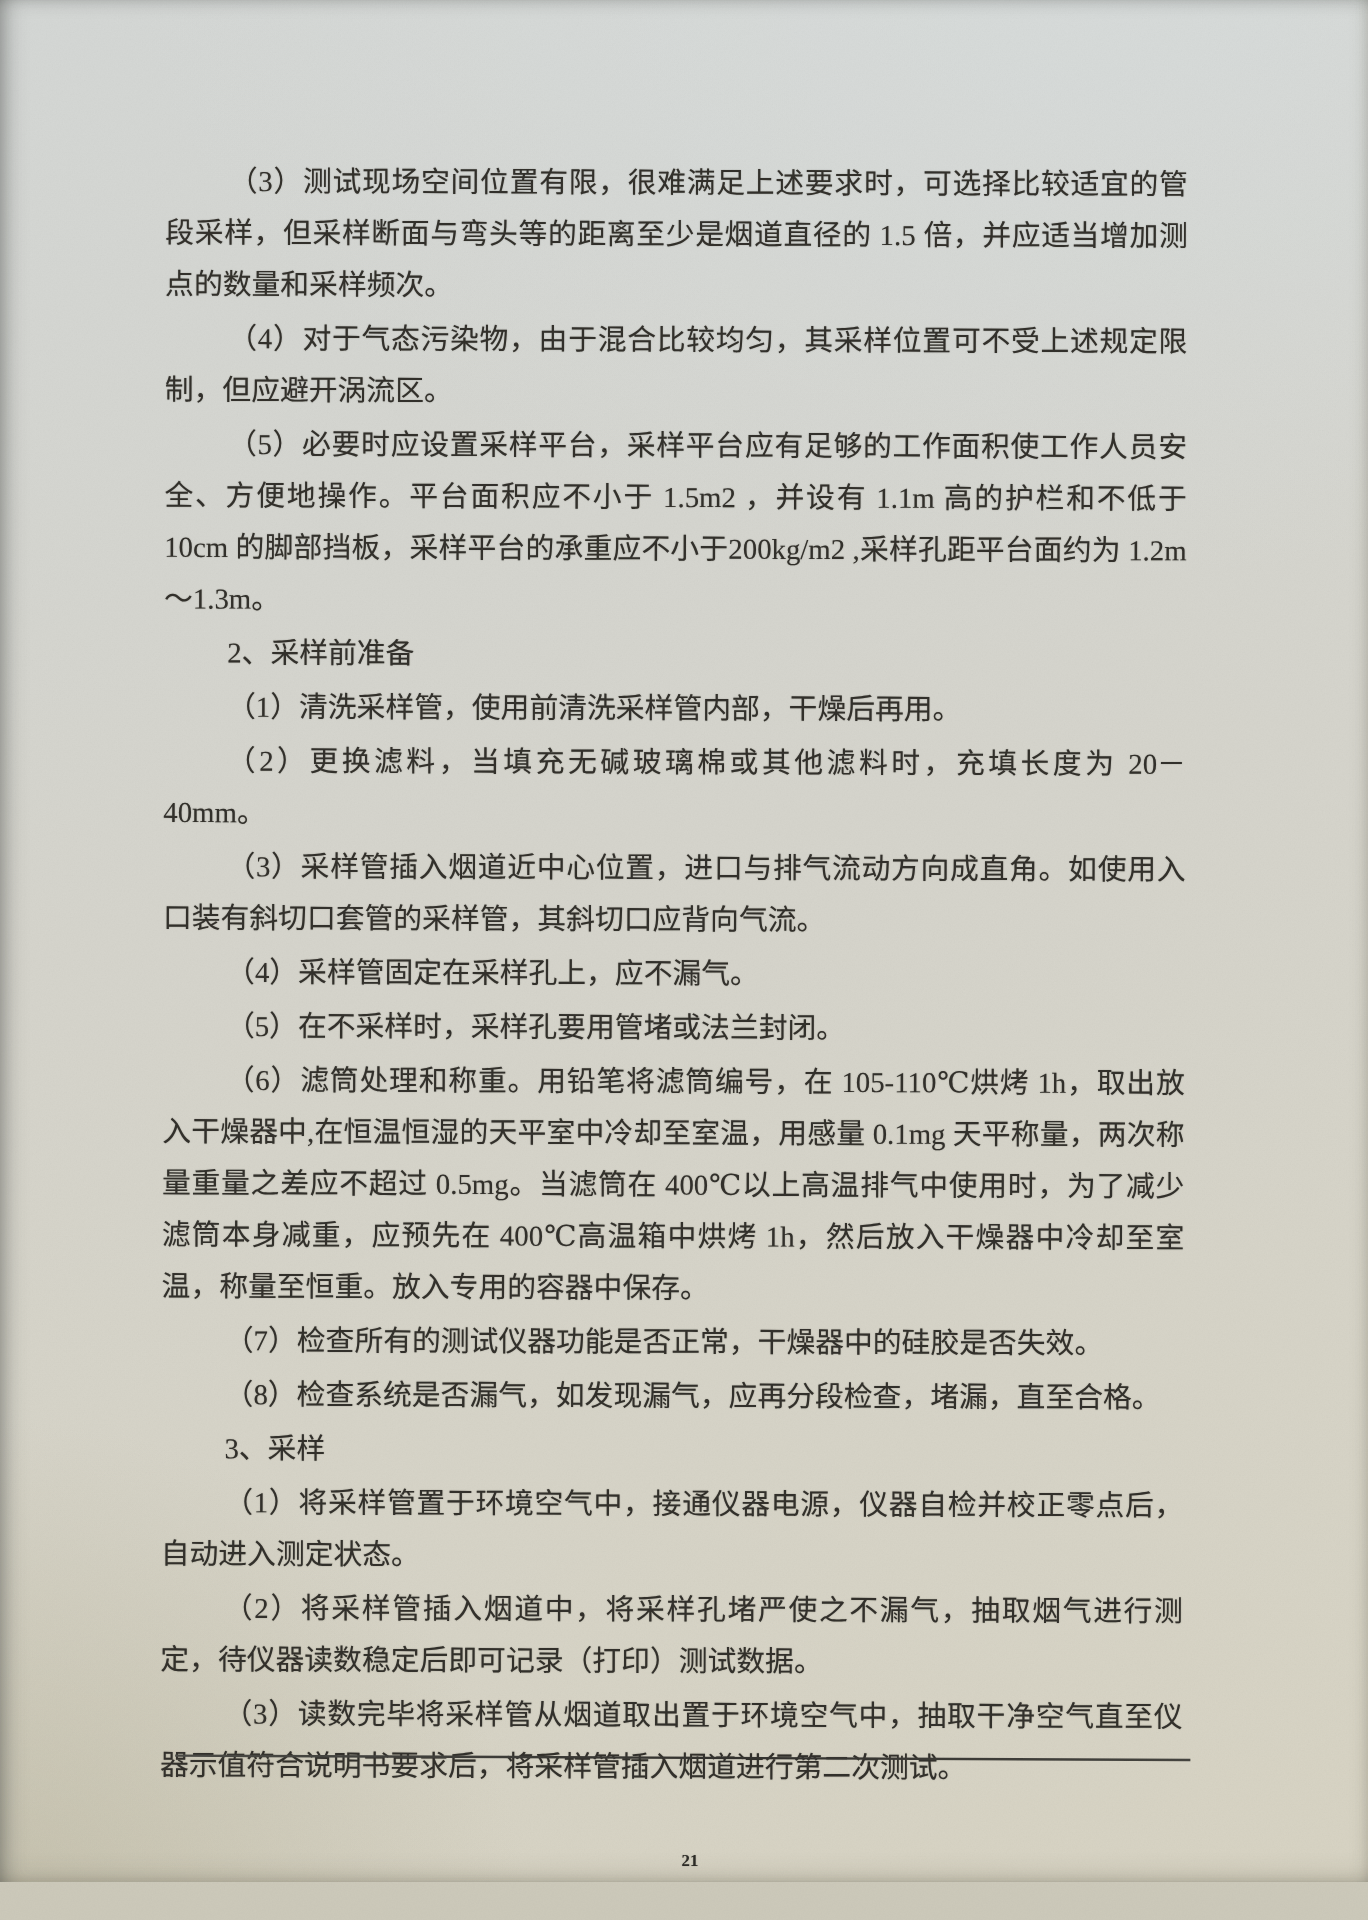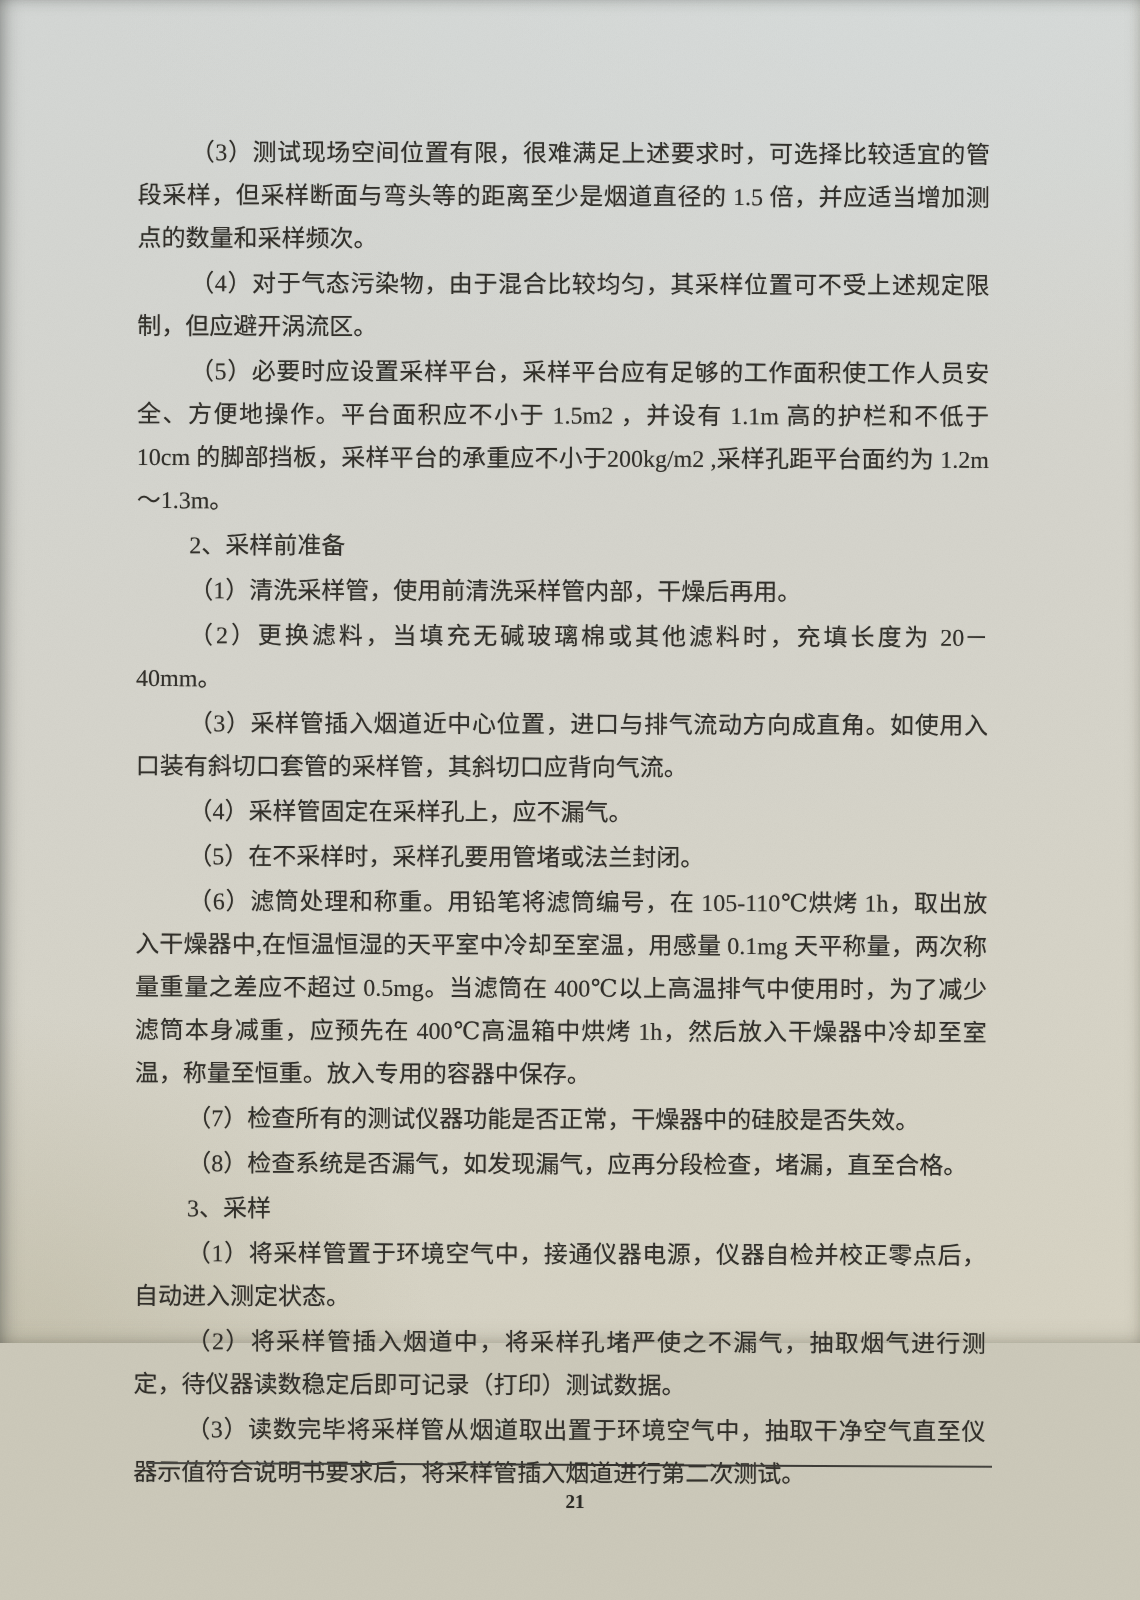--- a/index.html
+++ b/index.html
@@ -6,21 +6,21 @@
     margin: 0;
     padding: 0;
     width: 1140px;
     height: 1600px;
     overflow: hidden;
     background: #ccc9ba;
   }
   .photo {
     position: relative;
     width: 1140px;
-    height: 1343px;
+    height: 1568px;
     background:
       radial-gradient(55% 38% at 0% 102%, rgba(172,167,140,0.42), rgba(172,167,140,0) 70%),
       radial-gradient(120% 60% at 80% -5%, rgba(216,221,221,0.75), rgba(216,221,221,0) 60%),
       linear-gradient(170deg,
         var(--paper-top, #d4d7d5) 0%,
         var(--paper-mid, #d5d4cc) 45%,
         var(--paper-bottom-right, #d7d3c3) 100%);
     box-shadow:
       inset 14px 0 20px -13px rgba(58,62,60,0.55),
       inset 0 10px 18px -14px rgba(58,62,60,0.35),
@@ -58,26 +58,26 @@
     top: 1462px;
     width: 846px;
     height: 2px;
     background: linear-gradient(90deg, #4a4a45, #33322e 55%, #45443f);
     transform: rotate(0.25deg);
     transform-origin: left center;
   }
   .page-number {
     position: absolute;
     left: 152px;
-    top: 1488px;
+    top: 1538px;
     width: 846px;
     text-align: center;
     font-family: "Liberation Serif", "DejaVu Serif", serif;
     font-weight: bold;
-    font-size: 19px;
+    font-size: 14px;
     line-height: 28px;
     color: #2d2c27;
     text-shadow: 0 0 1px rgba(45, 44, 39, 0.4);
   }
 </style>
 </head>
 <body>
 
 <div class="photo">
 

